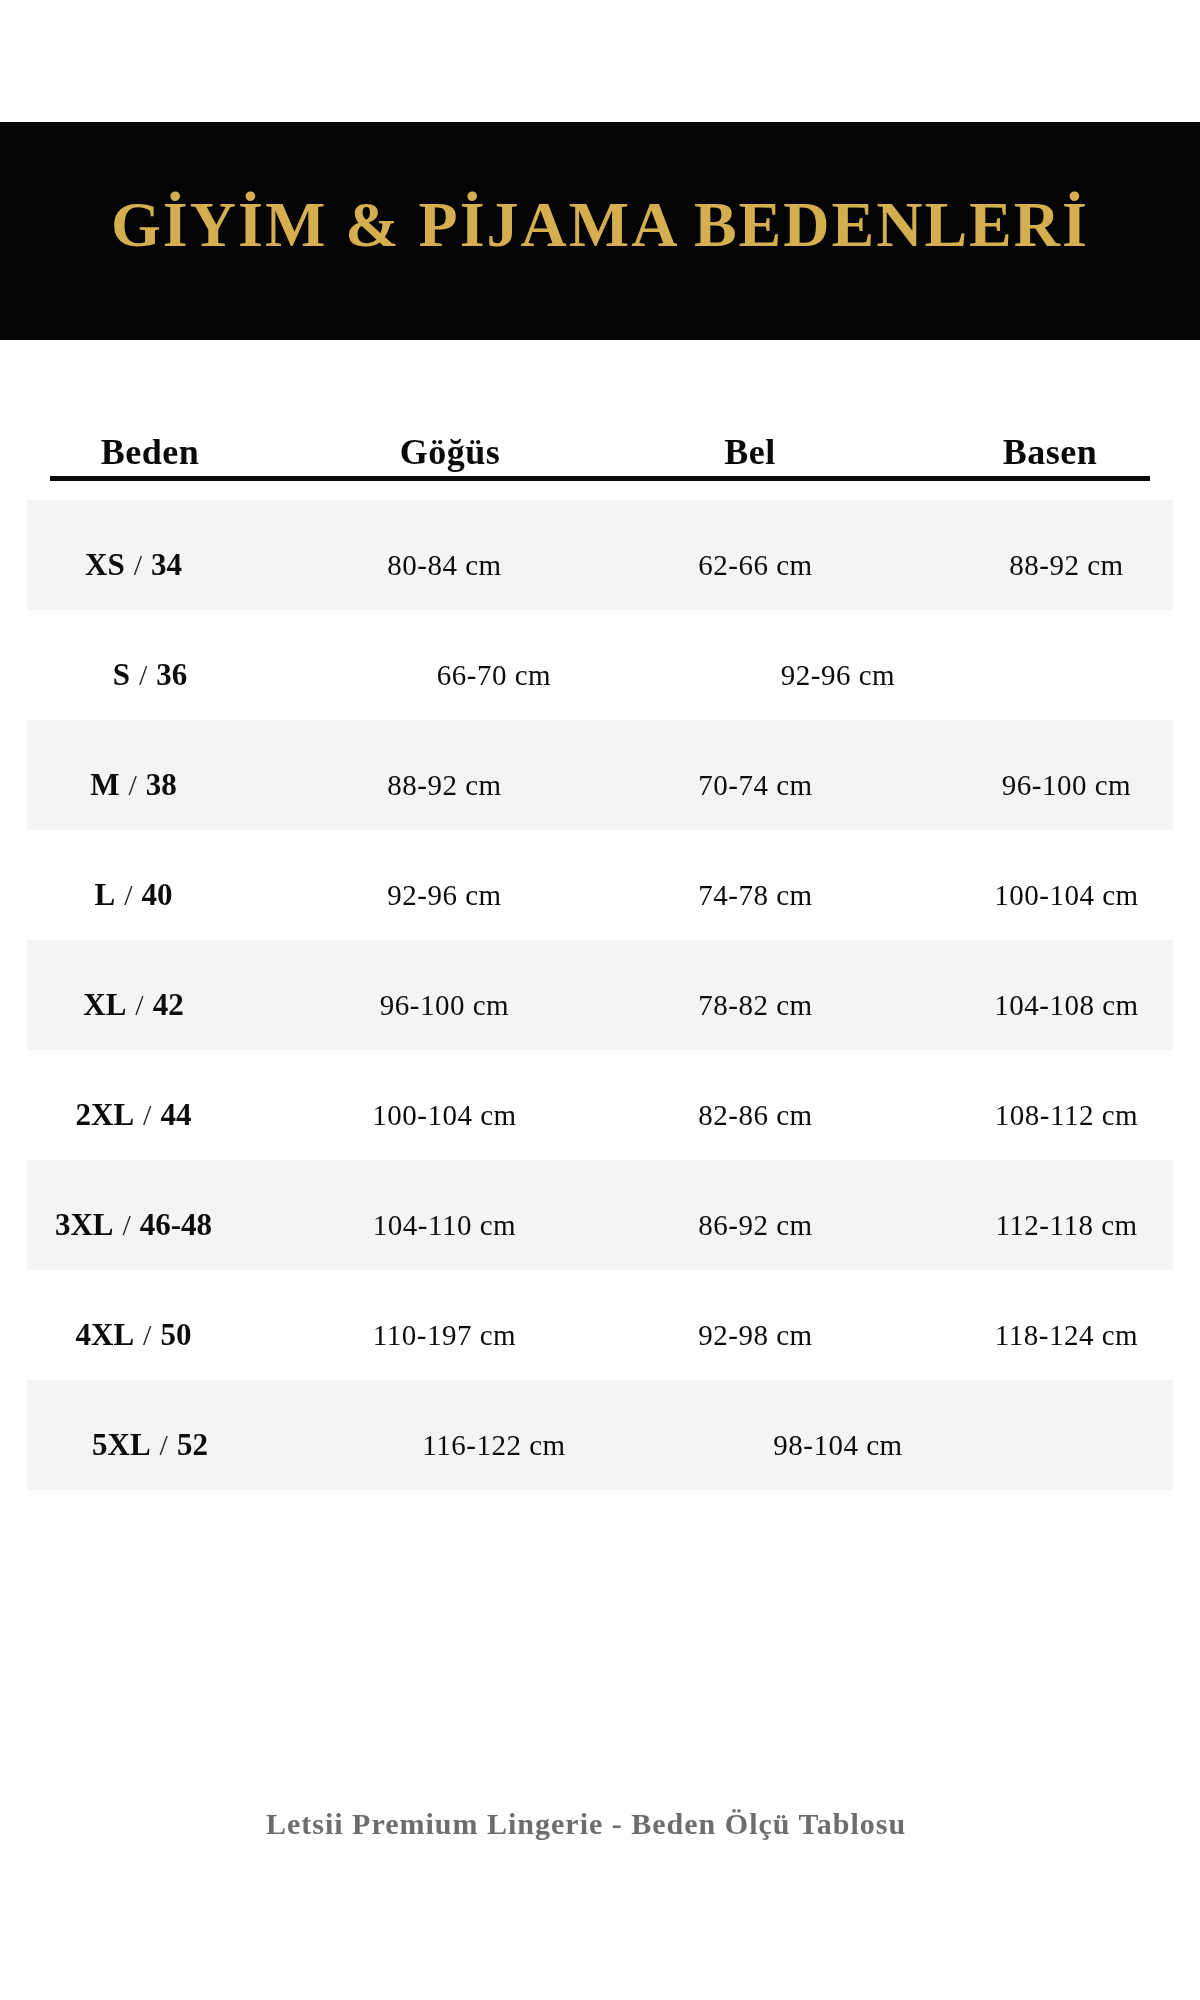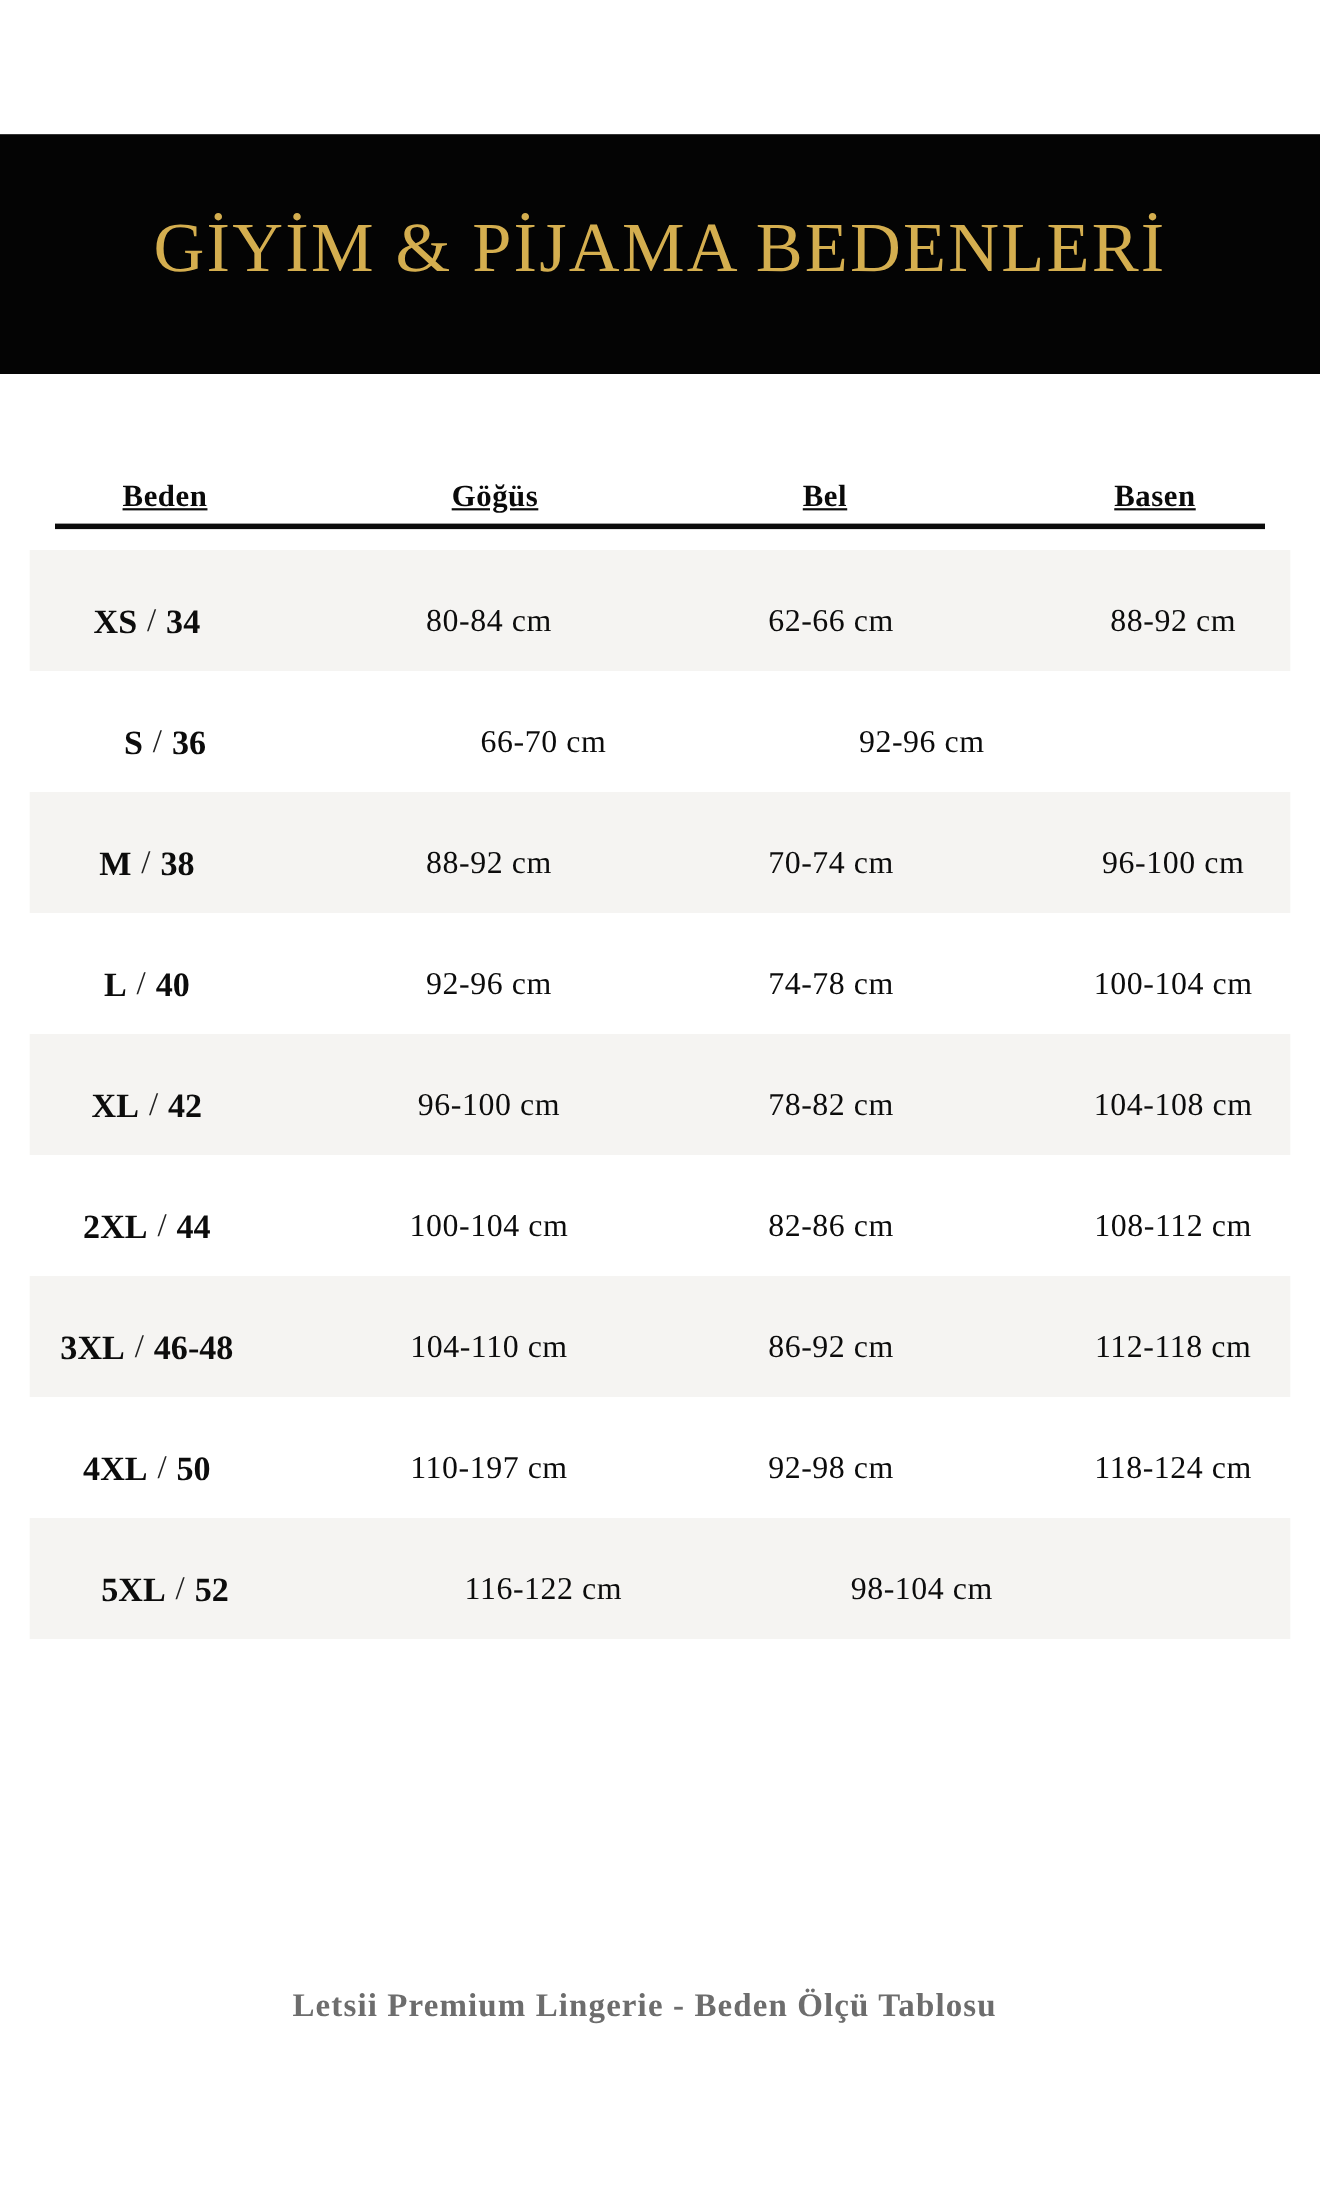--- a/index.html
+++ b/index.html
@@ -24,42 +24,41 @@
     background: #040404;
     display: flex;
     align-items: center;
     justify-content: center;
   }
   .banner-title {
     position: relative;
     top: -6px;
     color: #d4ae4f;
     font-size: 64px;
-    font-weight: normal;
+    font-weight: bold;
     letter-spacing: 2px;
     white-space: nowrap;
   }
 
   
   .thead {
     position: absolute;
     top: 428px; left: 0;
     width: 1200px; height: 48px;
     display: flex;
   }
   .th {
     width: 25%;
     display: flex;
     align-items: center;
     justify-content: center;
-    font-size: 28px;
+    font-size: 36px;
     font-weight: bold;
     color: #0a0a0a;
     letter-spacing: 0.5px;
-    text-decoration: underline;
   }
   .head-rule {
     position: absolute;
     top: 476px; left: 50px;
     width: 1100px; height: 5px;
     background: #0b0b0b;
   }
 
   
   .rows {

